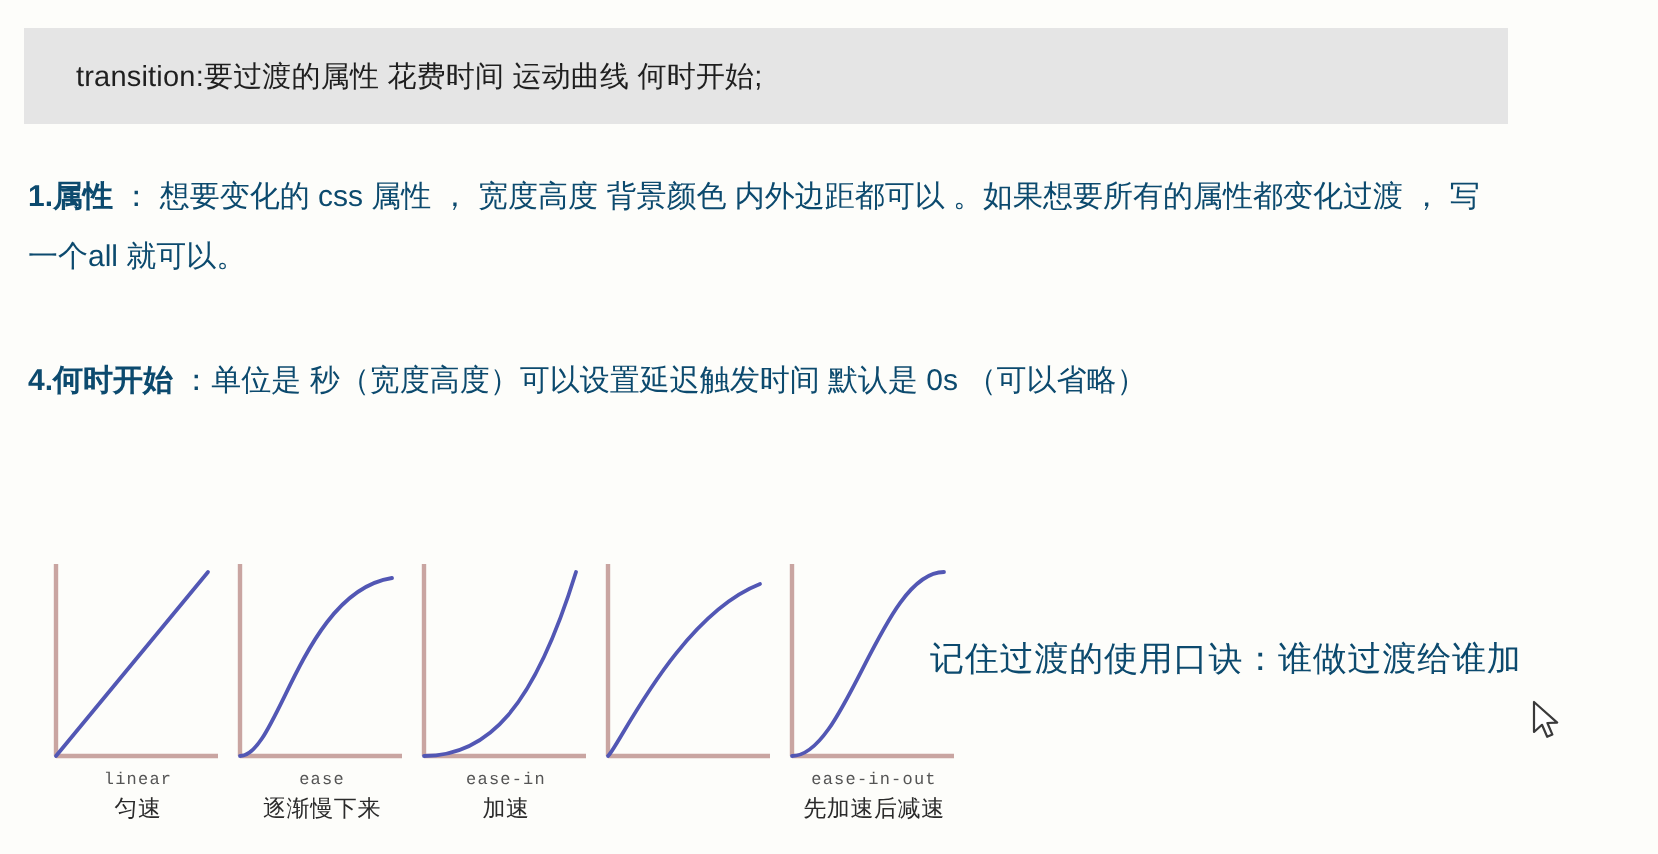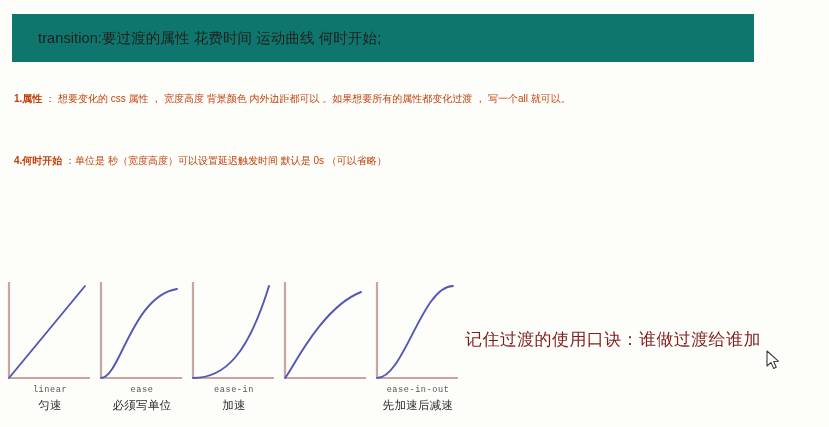--- a/index.html
+++ b/index.html
@@ -18,57 +18,57 @@
     position: relative;
   }
 
   
   .banner {
     position: absolute;
     left: 12px;
     top: 14px;
     width: 742px;
     height: 48px;
-    background: #0f766e;
+    background: #e5e5e5;
     display: flex;
     align-items: center;
   }
   .banner-text {
     margin-left: 26px;
     font-size: 14.5px;
     font-weight: 400;
     color: #1f1f1f;
     letter-spacing: 0.1px;
     white-space: nowrap;
   }
 
   
   .notes {
     position: absolute;
     left: 14px;
     top: 84px;
     width: 800px;
   }
   .note-line {
-    font-size: 10px;
+    font-size: 15px;
     line-height: 30px;
-    color: #c2410c;
+    color: #0c4a6e;
     white-space: nowrap;
   }
   .note-line.wrap { white-space: normal; max-width: 740px; }
   .note-line .lead {
     font-weight: bold;
   }
   .gap-sm { height: 9px; }
   .gap-md { height: 14px; }
 
   
   .figure-strip {
     position: absolute;
-    left: 6px;
+    left: 25px;
     top: 278px;
     width: 448px;
     height: 145px;
     display: flex;
     align-items: flex-start;
   }
   .curve-card {
     width: 88px;
     height: 145px;
     position: relative;
@@ -99,23 +99,23 @@
     font-weight: normal;
     display: block;
     line-height: 16px;
     letter-spacing: 0.3px;
   }
 
   
   .annotation {
     position: absolute;
     left: 465px;
-    top: 328px;
+    top: 318px;
     font-size: 17px;
-    color: #7f1d1d;
+    color: #0c4a6e;
     white-space: nowrap;
     letter-spacing: 0.4px;
   }
 
   
   .cursor {
     position: absolute;
     left: 766px;
     top: 350px;
     width: 16px;
@@ -165,21 +165,21 @@
   </div>
 
   <div class="curve-card">
     <svg class="curve-plot" viewBox="0 0 88 108">
       <line x1="3" y1="4" x2="3" y2="100" stroke="#c9a5a1" stroke-width="2.2"></line>
       <line x1="3" y1="100" x2="84" y2="100" stroke="#c9a5a1" stroke-width="2.2"></line>
       <path d="M3,100 C22,100 34,18 79,11" fill="none" stroke="#5257b4" stroke-width="1.9" stroke-linecap="round"></path>
     </svg>
     <div class="curve-labels">
       <span class="curve-en">ease</span>
-      <span class="curve-cn">必须写单位</span>
+      <span class="curve-cn">逐渐慢下来</span>
     </div>
   </div>
 
   <div class="curve-card">
     <svg class="curve-plot" viewBox="0 0 88 108">
       <line x1="3" y1="4" x2="3" y2="100" stroke="#c9a5a1" stroke-width="2.2"></line>
       <line x1="3" y1="100" x2="84" y2="100" stroke="#c9a5a1" stroke-width="2.2"></line>
       <path d="M3,100 C35,100 58,76 79,8" fill="none" stroke="#5257b4" stroke-width="1.9" stroke-linecap="round"></path>
     </svg>
     <div class="curve-labels">

